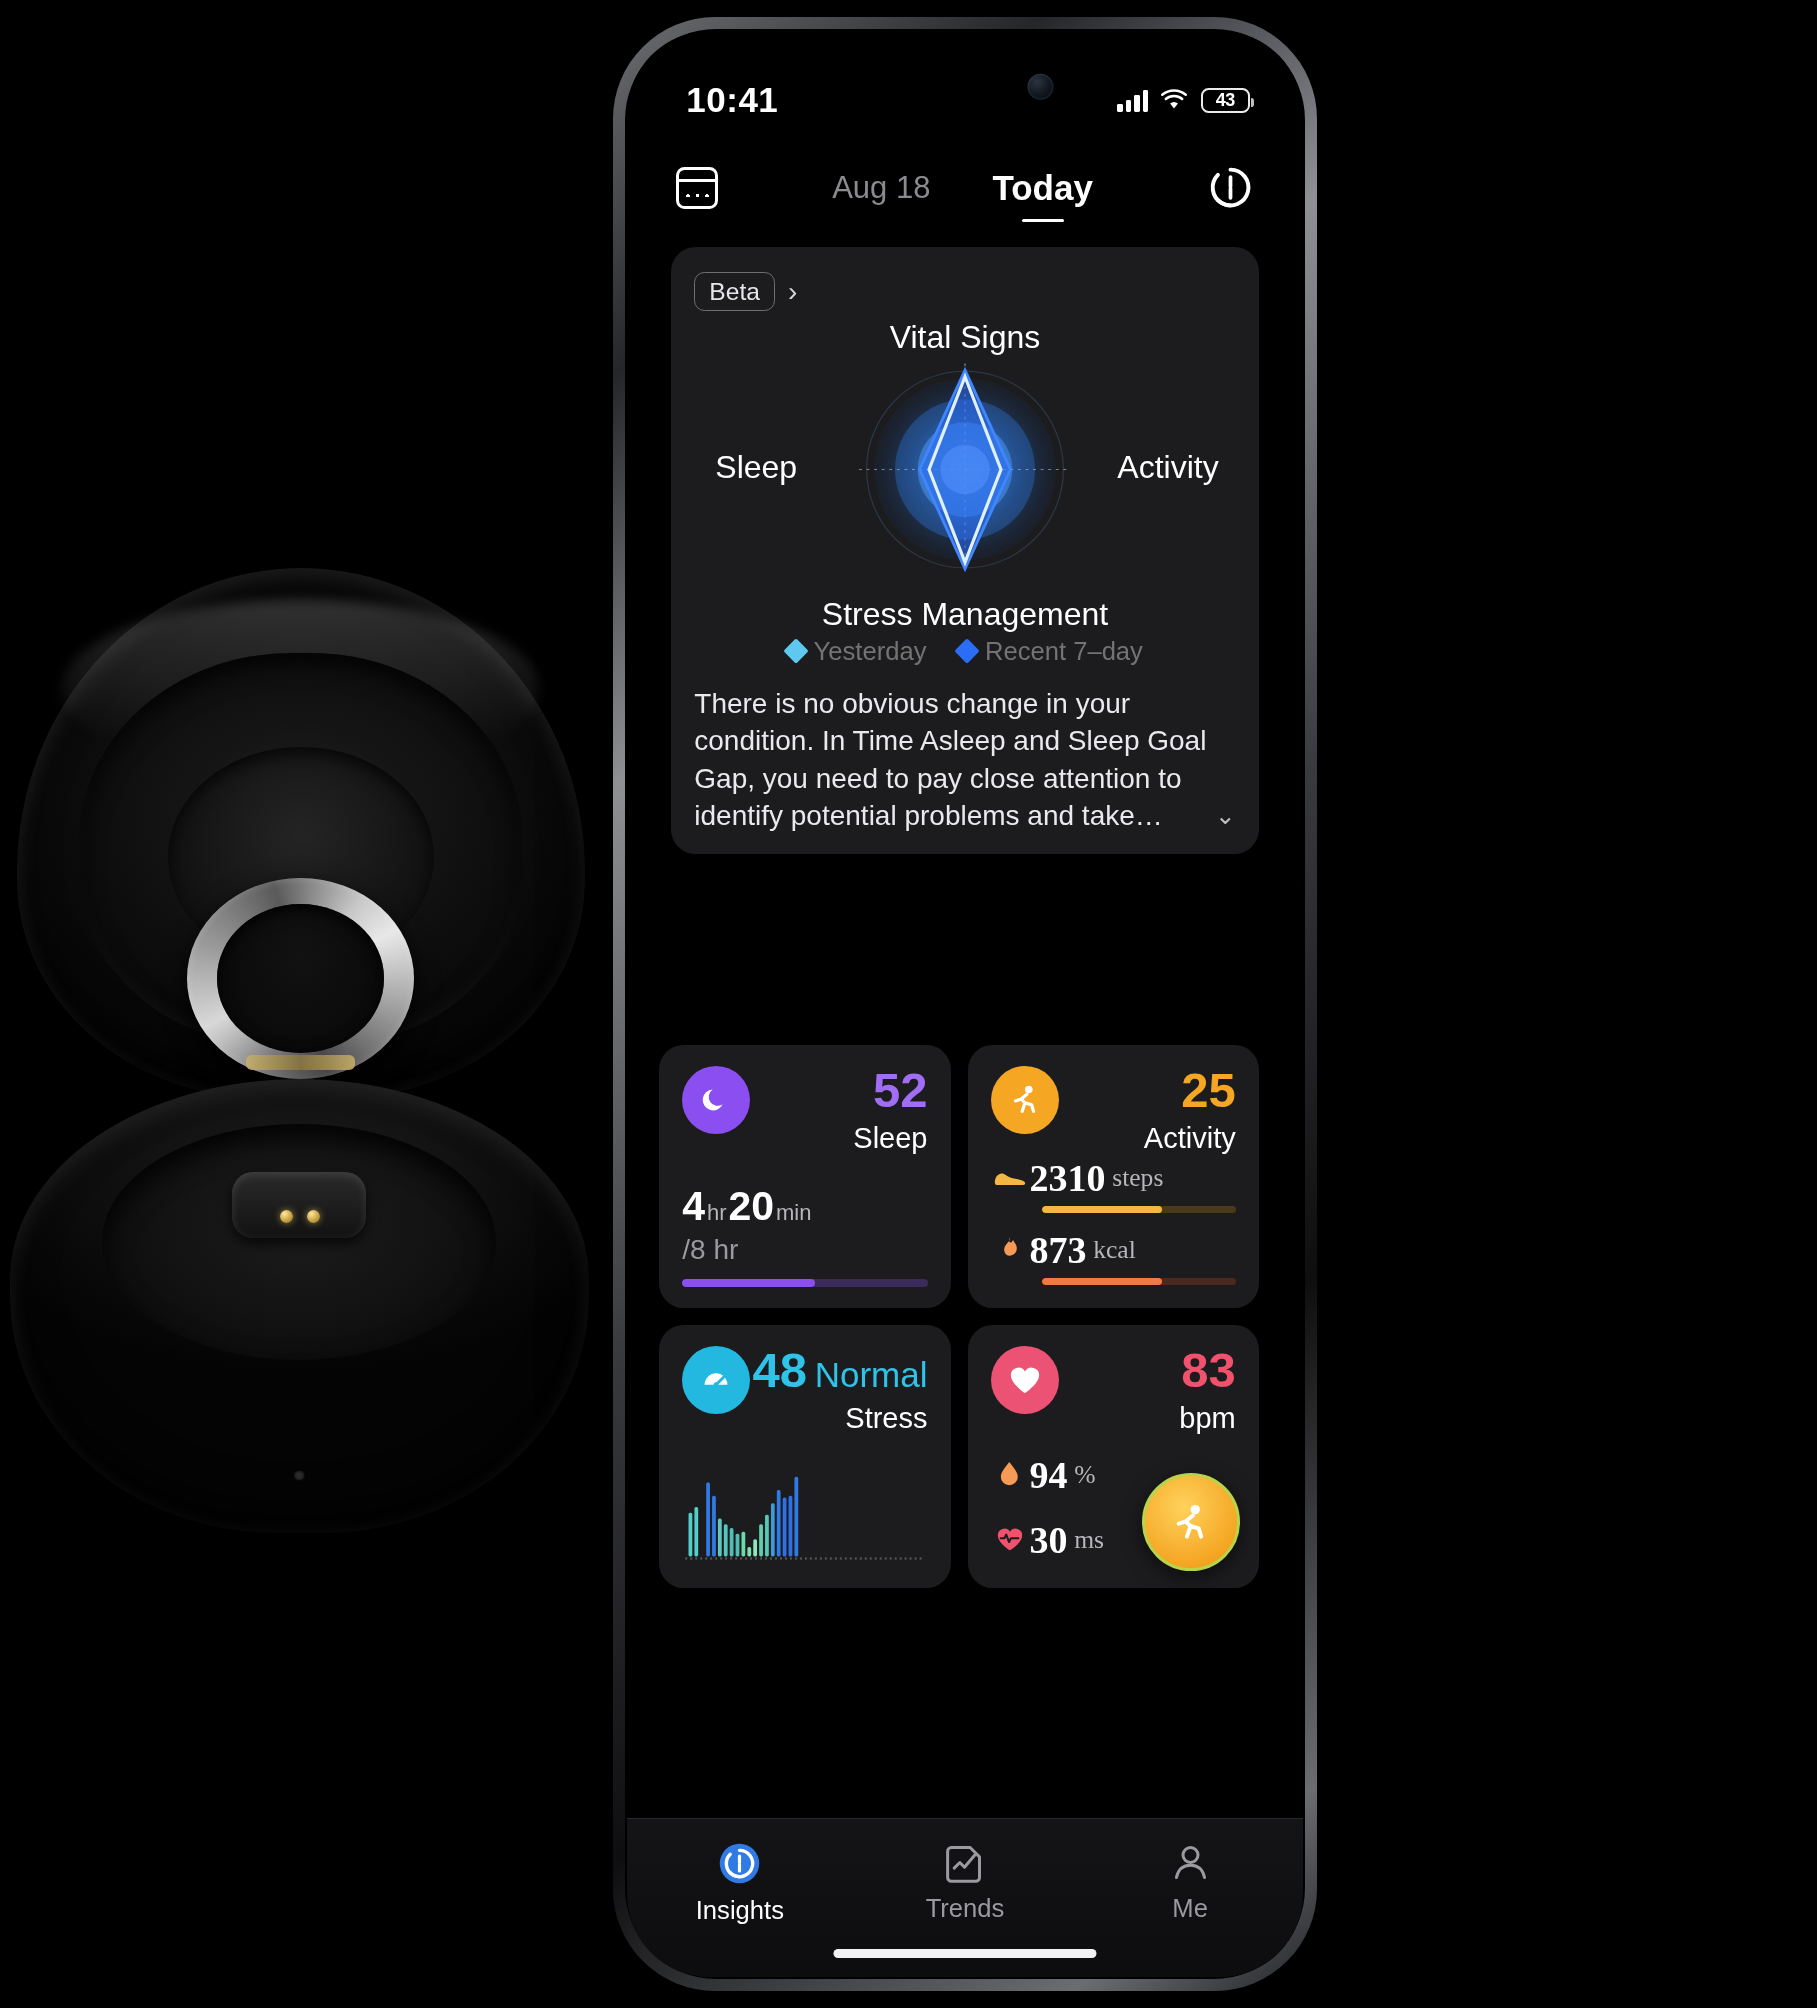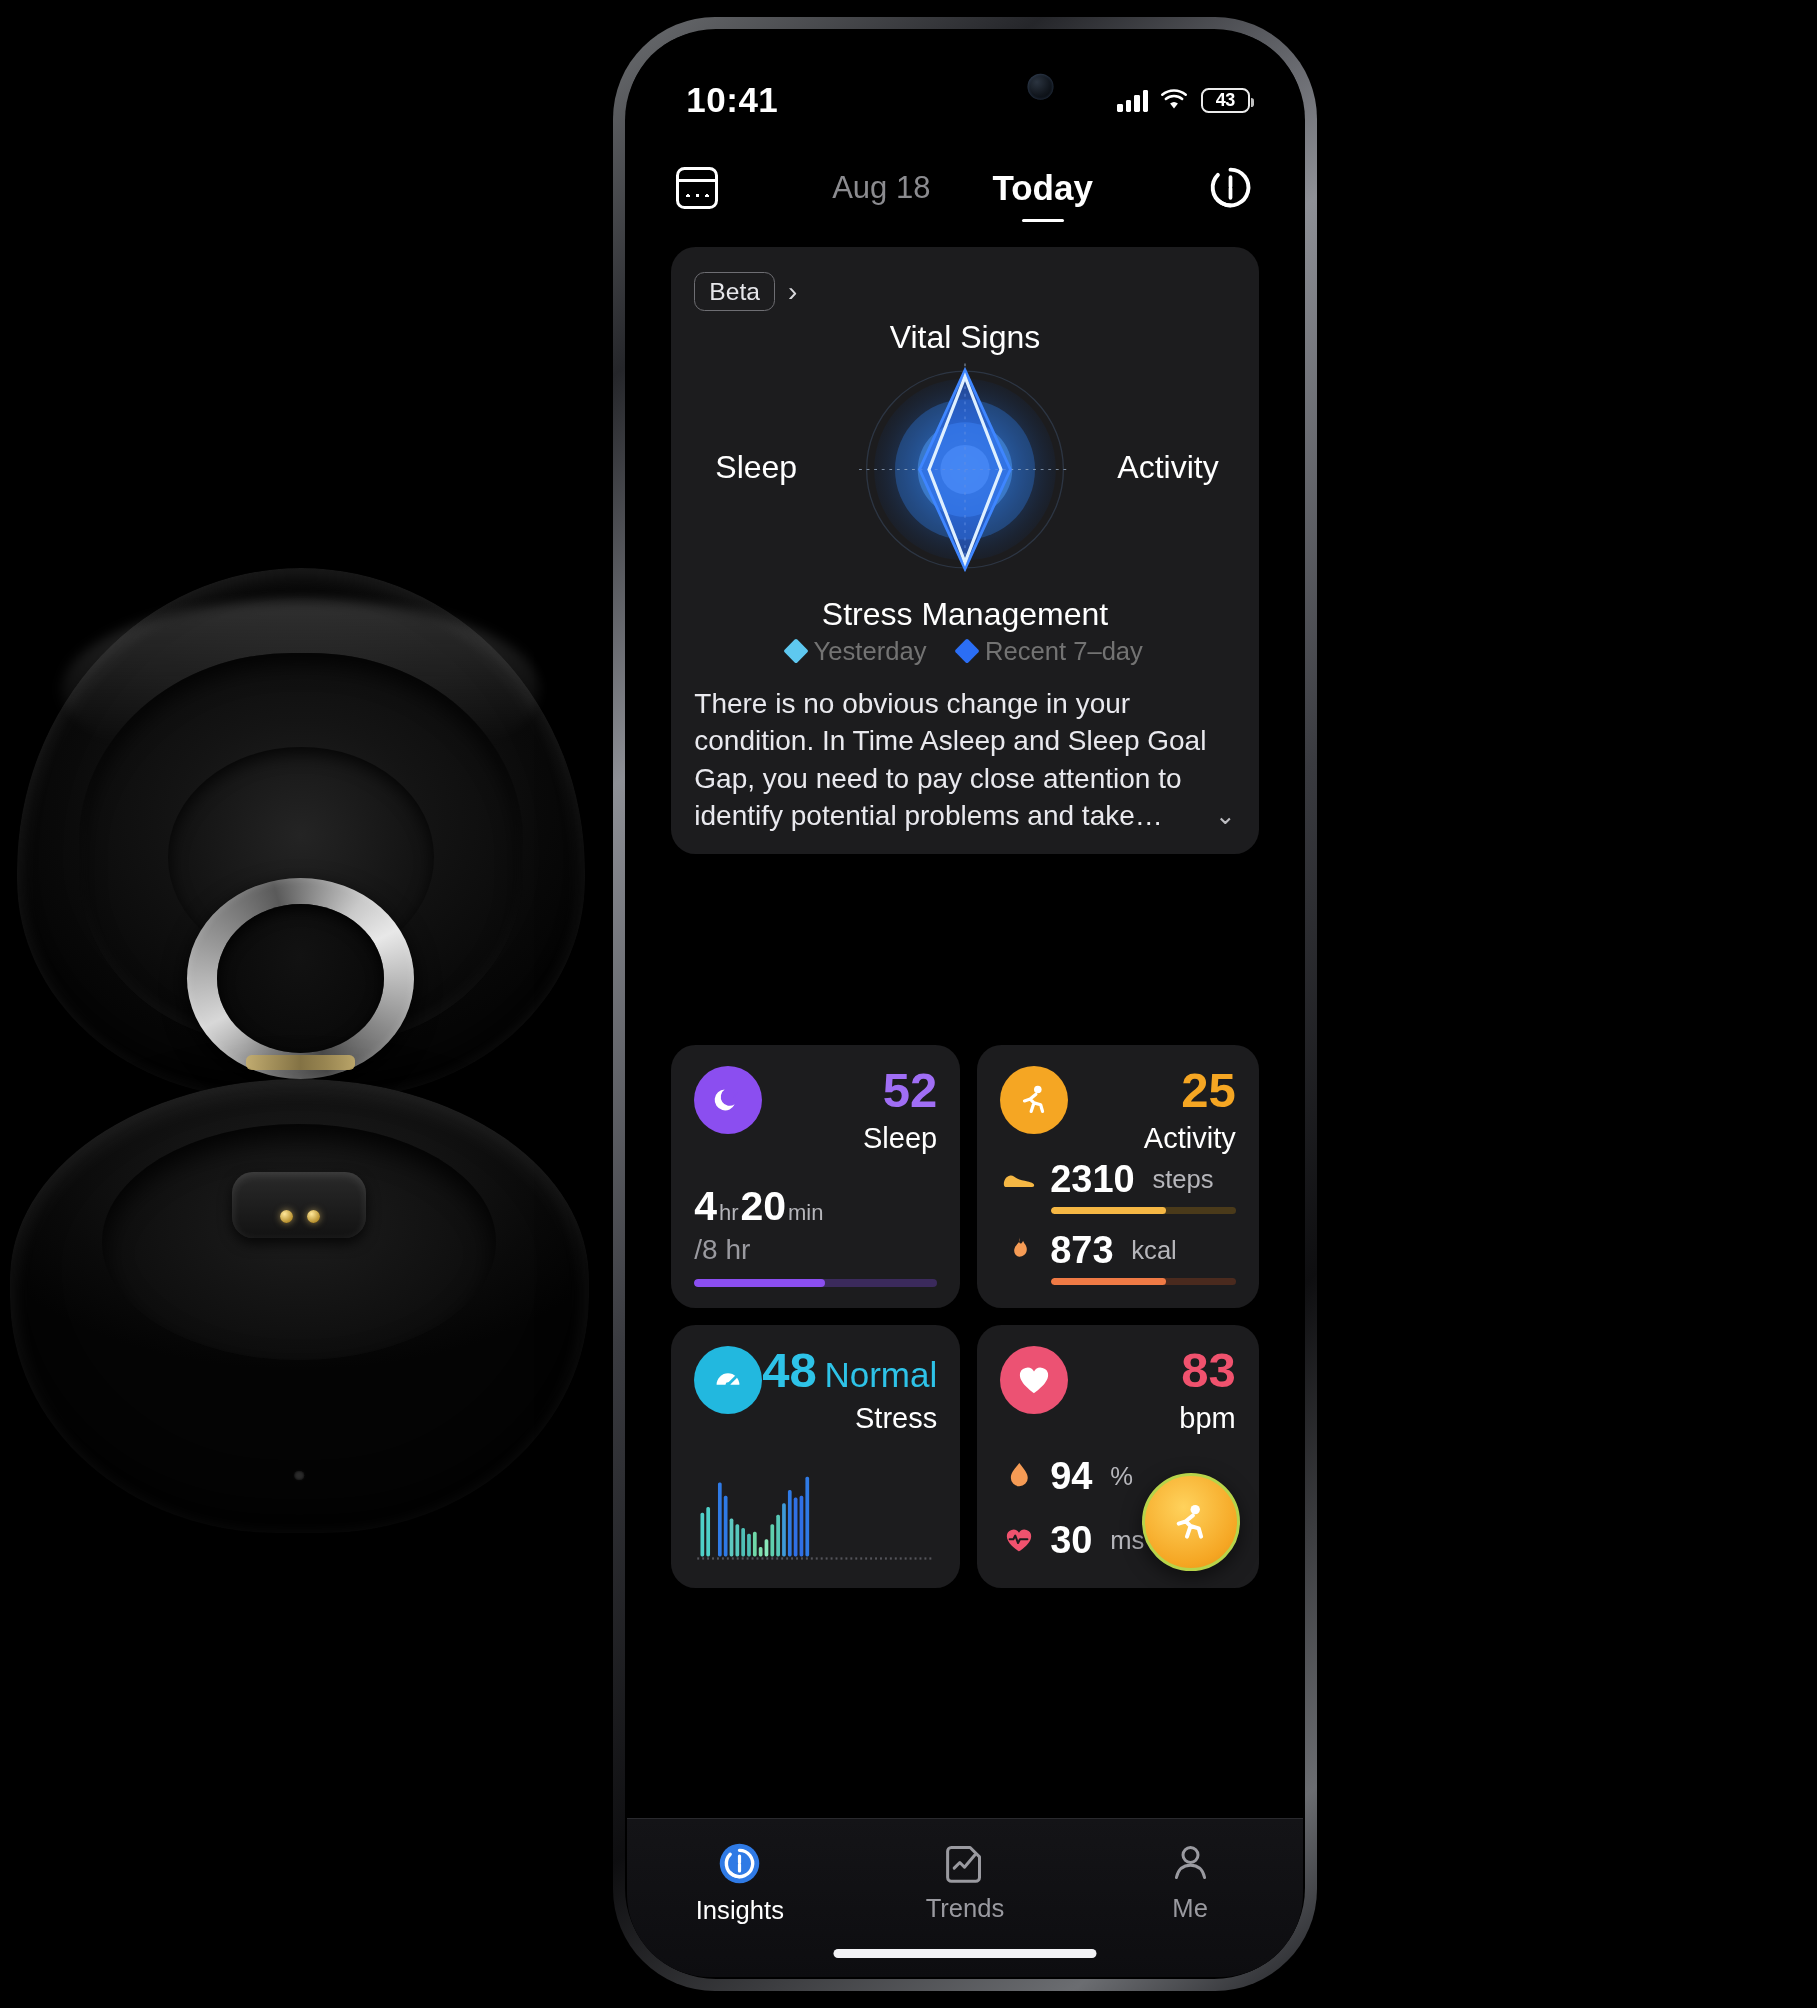--- a/index.html
+++ b/index.html
@@ -165,39 +165,39 @@
 
   .legend{ display:flex; justify-content:center; align-items:center; gap:32px; margin-top:7.6px; }
   .lg{ display:flex; align-items:center; gap:8.5px; font-size:25.6px; color:#737373; }
   .dia{ width:18px; height:18px; transform:rotate(45deg); border-radius:1.9px; }
 
   .desc{ margin-top:19px; font-size:28px; line-height:1.34; color:#e9e9ee; position:relative;
     padding-right:5.7px; }
   .desc .chev-d{ position:absolute; right:0; bottom:1.9px; font-size:24.6px; color:#bdbdc2; }
 
   
-  .grid{ position:absolute; left:44px; right:44px; top:1014px;
+  .grid{ position:absolute; left:32px; right:44px; top:1014px;
     display:grid; grid-template-columns:1fr 1fr; gap:17px; }
   .mcard{ background:#1c1c1e; border-radius:24.6px; padding:21px 23px; position:relative;
     min-height:263px; display:flex; flex-direction:column; }
   .m-top{ display:flex; align-items:flex-start; justify-content:space-between; }
   .m-ico{ width:68px; height:68px; border-radius:50%; display:flex; align-items:center; justify-content:center; }
   .m-right{ text-align:right; }
   .m-num{ font-size:49px; font-weight:600; line-height:1; }
   .m-lbl{ font-size:29px; color:#fff; margin-top:6.6px; }
   .m-num.stress{ color:#2ec3e8; }
   .m-sub-inline{ font-size:35px; color:#2ec3e8; font-weight:400; margin-left:7.6px; }
 
   .m-body{ margin-top:auto; }
   .dur{ font-size:41px; font-weight:700; color:#fff; }
   .dur small{ font-size:22px; font-weight:400; color:#b6b6bb; margin:0 1.9px; }
   .goal{ font-size:28px; color:#9a9aa0; margin-top:3.8px; }
   .pbar{ height:8.5px; border-radius:5.7px; margin-top:13.2px; overflow:hidden; }
 
-  .arow{ display:flex; align-items:center; gap:12px; margin-bottom:5.7px; }
+  .arow{ display:flex; align-items:center; gap:1px; margin-bottom:5.7px;font-family:Liberation Serif, serif; }
   .arow .ai{ width:38px; display:flex; justify-content:center; }
   .arow .av{ font-size:38px; font-weight:700; color:#fff; }
   .arow .au{ font-size:25.6px; color:#b6b6bb; margin-left:5.7px; }
   .abar{ height:7.6px; border-radius:4.7px; margin:0 0 15px 51px; overflow:hidden; }
 
   .fab{ position:absolute; right:19px; bottom:17px; width:98px; height:98px; border-radius:50%;
     background:radial-gradient(circle at 42% 34%, #ffd25c, #f5a623 70%, #e28f12 100%);
     border:3.8px solid #b7d44a; display:flex; align-items:center; justify-content:center;
     box-shadow:0 5.7px 19px rgba(0,0,0,.55); }
 

